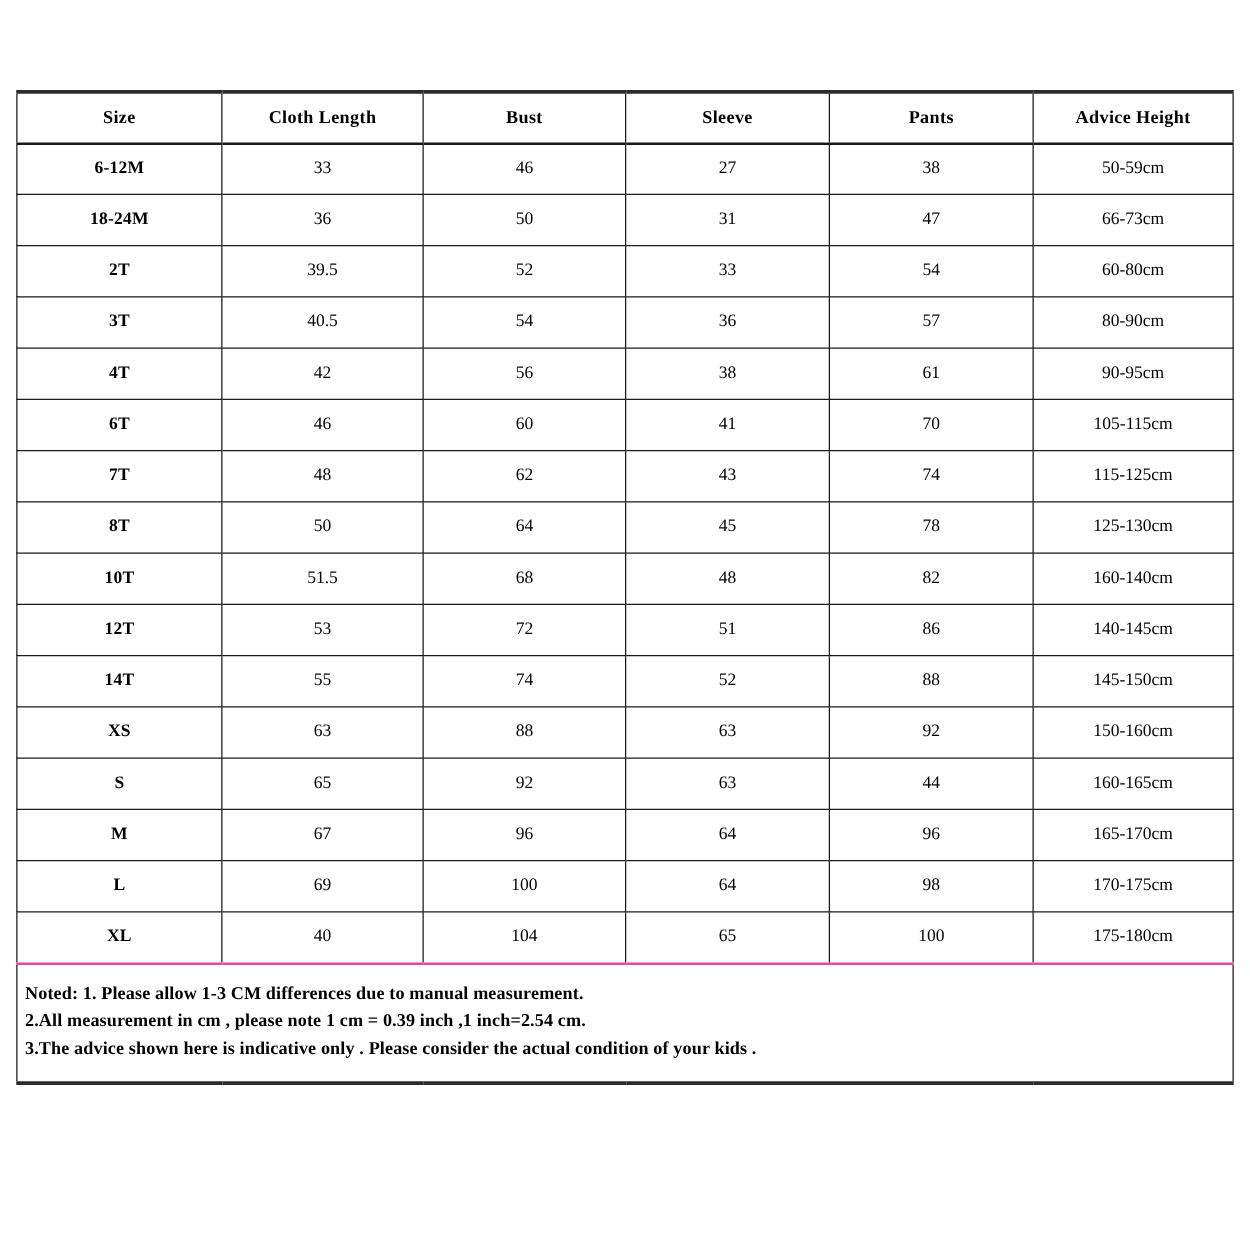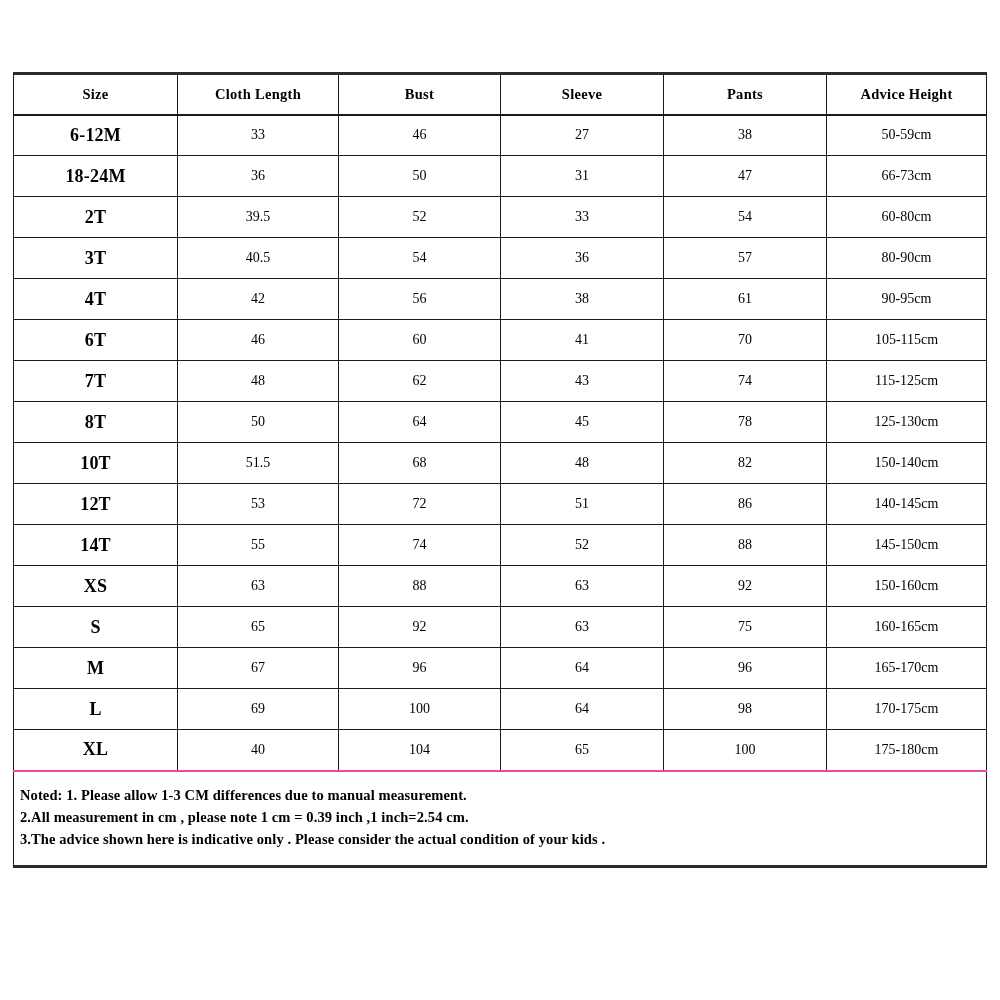--- a/index.html
+++ b/index.html
@@ -52,21 +52,21 @@
     letter-spacing: 0.3px;
     border-top: 3px solid #2b2b2b;
     border-bottom: 2px solid #1a1a1a;
   }
   #size-chart-table tbody td {
     font-size: 14px;
     font-weight: normal;
   }
   #size-chart-table tbody td.size-cell {
     font-weight: bold;
-    font-size: 18px;
+    font-size: 14px;
     letter-spacing: 0.2px;
   }
   #size-chart-table tbody tr:last-child td {
     border-bottom: 2px solid #ec4899;
   }
   #size-chart-table tfoot td {
     height: auto;
     padding: 12px 6px 14px 6px;
     border-top: 2px solid #1a1a1a;
     border-bottom: 3px solid #2b2b2b;
@@ -170,21 +170,21 @@
           <td>45</td>
           <td>78</td>
           <td>125-130cm</td>
         </tr>
         <tr>
           <td class="size-cell">10T</td>
           <td>51.5</td>
           <td>68</td>
           <td>48</td>
           <td>82</td>
-          <td>150-140cm</td>
+          <td>160-140cm</td>
         </tr>
         <tr>
           <td class="size-cell">12T</td>
           <td>53</td>
           <td>72</td>
           <td>51</td>
           <td>86</td>
           <td>140-145cm</td>
         </tr>
         <tr>
@@ -201,21 +201,21 @@
           <td>88</td>
           <td>63</td>
           <td>92</td>
           <td>150-160cm</td>
         </tr>
         <tr>
           <td class="size-cell">S</td>
           <td>65</td>
           <td>92</td>
           <td>63</td>
-          <td>75</td>
+          <td>44</td>
           <td>160-165cm</td>
         </tr>
         <tr>
           <td class="size-cell">M</td>
           <td>67</td>
           <td>96</td>
           <td>64</td>
           <td>96</td>
           <td>165-170cm</td>
         </tr>

